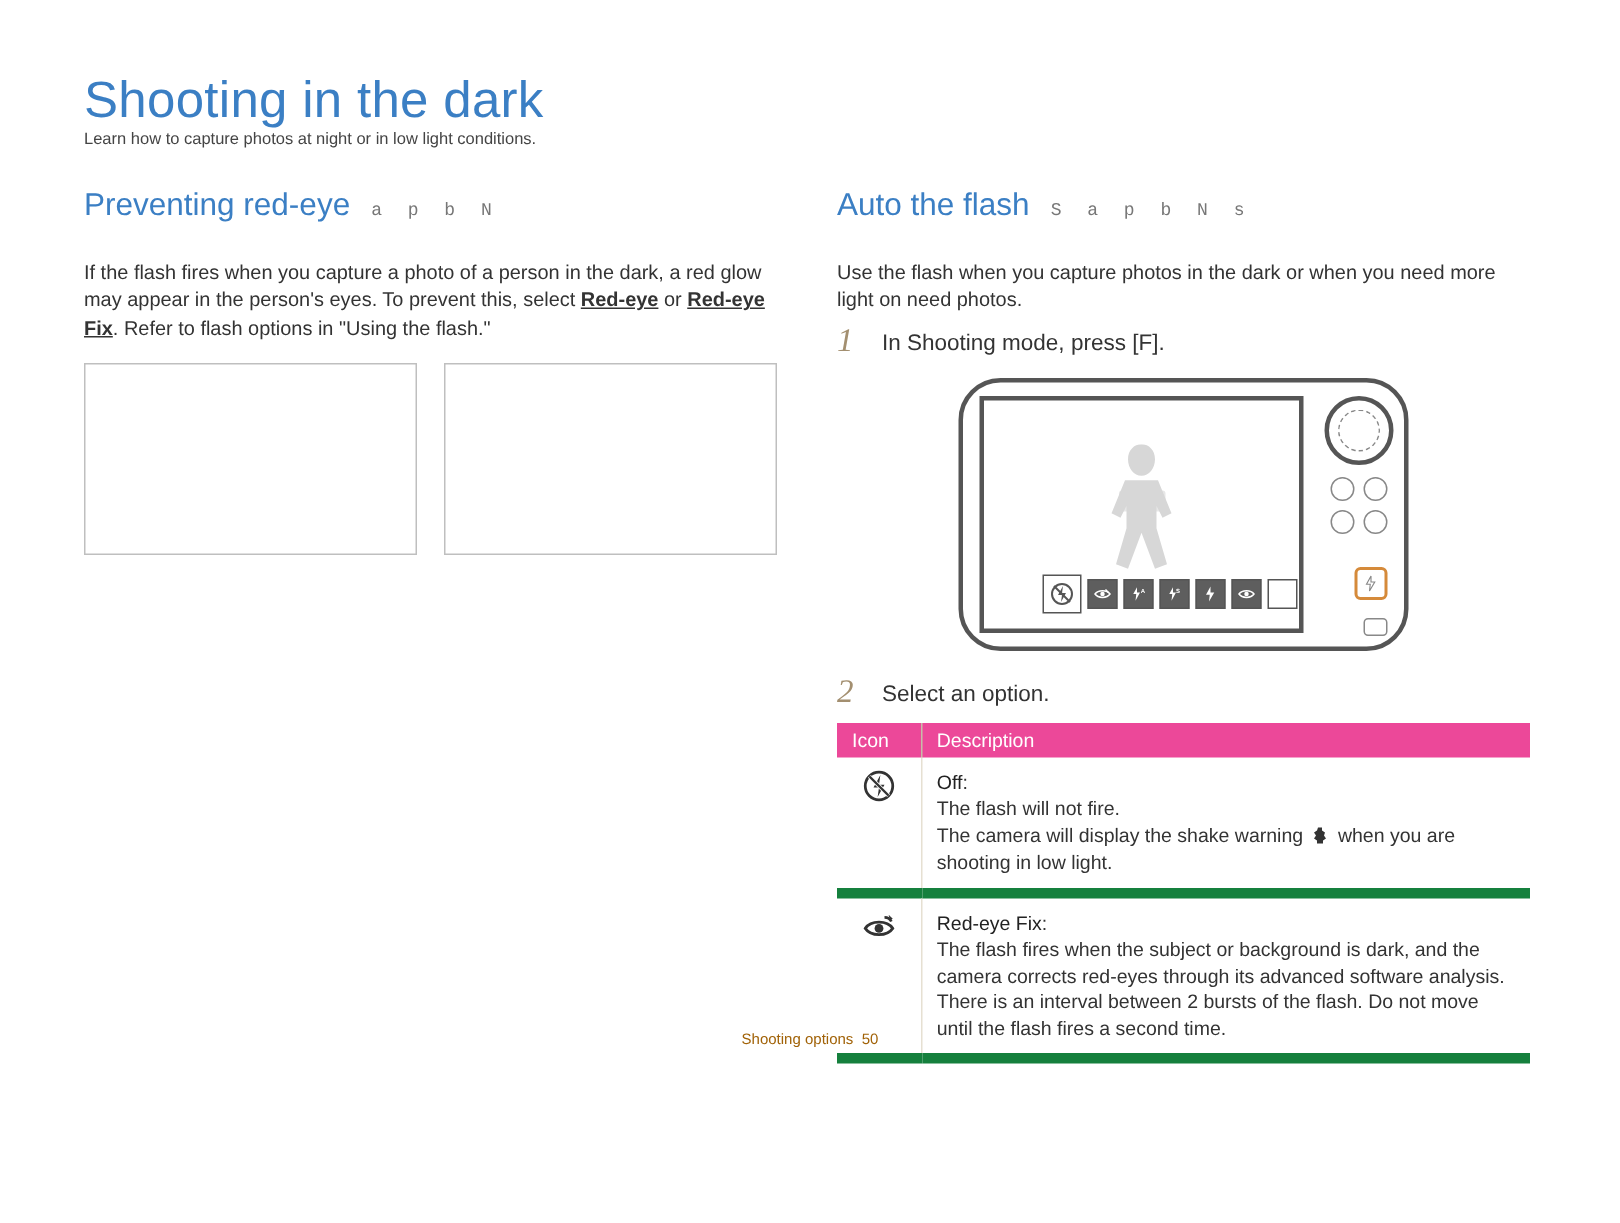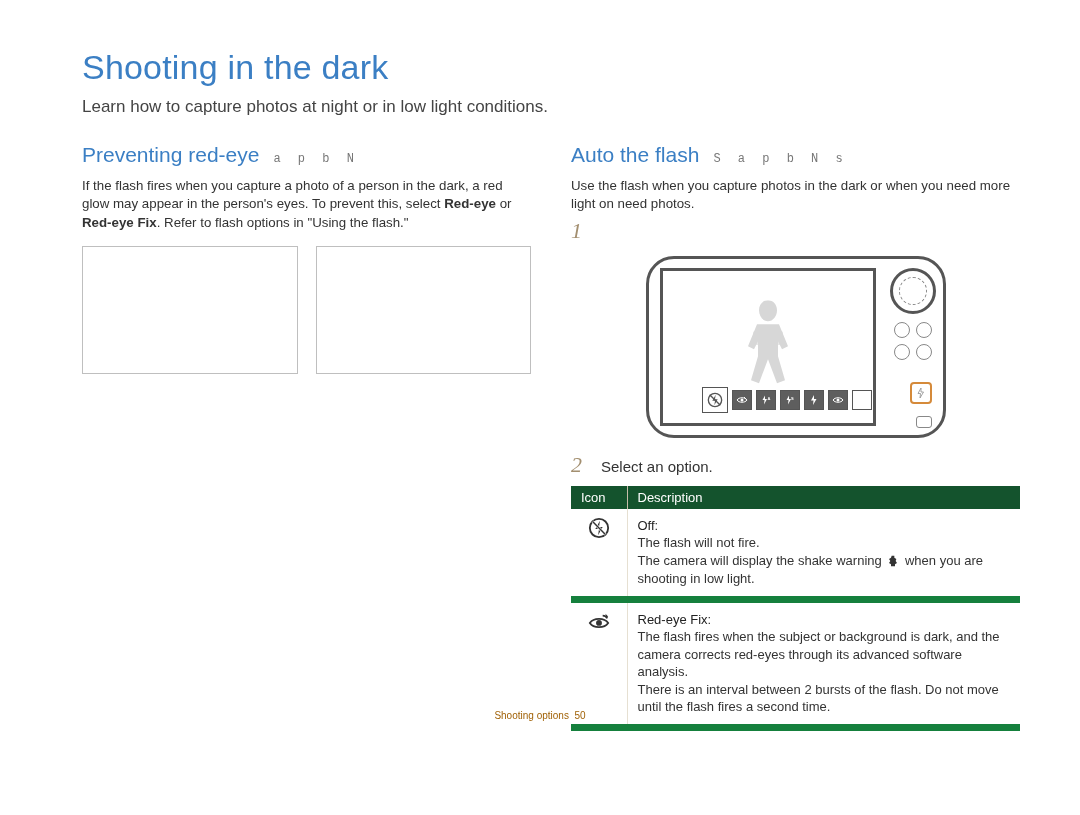--- a/index.html
+++ b/index.html
@@ -1,26 +1,26 @@
 <!DOCTYPE html>
 <html><head>
 <meta charset="utf-8">
 <style>
   * { box-sizing: border-box; margin: 0; padding: 0; }
   html, body { width: 1080px; height: 815px; font-family: Arial, Helvetica, sans-serif; color: #333; background: #fff; }
-  .page { padding: 48px 60px 20px 82px; position: relative; }
+  .page { padding: 48px 60px 20px 56px; position: relative; }
   .page-title { font-size: 34px; font-weight: 300; color: #3b7fc4; letter-spacing: 0.2px; }
-  .page-sub { font-size: 17px; margin-top: 10px; color: #444; font-weight: 300; }
+  .page-sub { font-size: 11px; color: #444; font-weight: 300; }
   .columns { display: flex; gap: 40px; margin-top: 26px; }
   .col { flex: 1; }
-  .sec-head { display: flex; align-items: baseline; gap: 14px; margin-bottom: 10px; }
+  .sec-head { display: flex; align-items: baseline; gap: 14px; margin-bottom: 24px; }
   .sec-title { font-size: 21px; color: #3b7fc4; font-weight: 400; }
   .modes { font-size: 12px; color: #777; letter-spacing: 5px; font-family: Liberation Mono, monospace; }
   .body-text { font-size: 13.3px; line-height: 1.38; color: #333; font-weight: 300; }
-  .body-text b { font-weight: 600; }
+  .body-text b { font-weight: 600; text-decoration: underline; }
   .thumb-row { display: flex; gap: 18px; margin-top: 14px; }
   .thumb { flex: 1; height: 128px; border: 1px solid #bfbfbf; background: #fff; }
   .steps { margin-top: 6px; }
   .step { display: flex; gap: 12px; margin-bottom: 10px; }
   .step-num { font-style: italic; font-size: 22px; color: #a38f70; font-family: Georgia, serif; line-height: 1; width: 18px; }
   .step-text { font-size: 15px; color: #333; font-weight: 300; padding-top: 4px; }
   .camera-wrap { margin: 14px 0 16px 0; display: flex; justify-content: center; }
   .camera { position: relative; width: 300px; height: 182px; }
   .cam-body { position: absolute; inset: 0; border: 3px solid #555; border-radius: 28px; background: #fff; }
   .cam-screen { position: absolute; left: 14px; top: 12px; width: 216px; height: 158px; background: #fff; border: 3px solid #555; }
@@ -33,21 +33,21 @@
   .flash-cell.big { width: 26px; height: 26px; background: #fff; margin-top:-3px; margin-left:-3px; position:relative; z-index:2;}
   .flash-cell.big svg { width:16px; height:16px;}
   .dial { position: absolute; right: 10px; top: 12px; width: 46px; height: 46px; border: 3px solid #555; border-radius: 50%; }
   .dial::after { content:''; position:absolute; inset: 6px; border:1px dashed #888; border-radius:50%; }
   .btns { position: absolute; right: 14px; top: 66px; display: grid; grid-template-columns: repeat(2, 16px); grid-auto-rows: 16px; gap: 6px; }
   .btns div { border: 1.6px solid #888; border-radius: 50%; }
   .side-btn { position: absolute; right: 14px; bottom: 34px; width: 22px; height: 22px; border: 2px solid #d58a3a; border-radius: 4px; display:flex; align-items:center; justify-content:center; }
   .side-btn svg { width:12px; height:12px; }
   .side-btn2 { position: absolute; right: 14px; bottom: 10px; width: 16px; height: 12px; border: 1.6px solid #888; border-radius: 3px; }
   .tbl { width: 100%; border-collapse: collapse; font-size: 13px; }
-  .tbl thead th { background: #14532d; color: #fff; font-weight: 400; text-align: left; padding: 4px 10px; font-size: 13px; }
+  .tbl thead th { background: #ec4899; color: #fff; font-weight: 400; text-align: left; padding: 4px 10px; font-size: 13px; }
   .tbl thead th:first-child { width: 56px; border-right: 1px solid #c7bda9; }
   .tbl tbody td { padding: 8px 10px; vertical-align: top; border-bottom: 7px solid #15803d; font-weight:300; line-height:1.35; }
   .tbl tbody td:first-child { text-align: center; border-right: 1px solid #e6e0d2; }
   .desc-title { font-weight: 400; color: #222; }
   .icon-cell svg { width: 22px; height: 22px; }
   .shake-inline { display:inline-block; vertical-align: middle; }
   .shake-inline svg { width:16px; height:16px; vertical-align:-3px;}
   .footer { position: absolute; bottom: 30px; left: 0; right: 0; text-align: center; font-size: 10px; color: #a16207; }
 </style>
 </head>
@@ -76,20 +76,23 @@
     <div class="col">
       <div class="sec-head">
         <div class="sec-title">Auto the ﬂash</div>
         <div class="modes">S a  p b  N s</div>
       </div>
       <p class="body-text">Use the flash when you capture photos in the dark or when you need more light on need photos.</p>
 
       <div class="steps">
         <div class="step">
           <div class="step-num">1</div>
+          <div class="step-text">
+            <span>In Shooting mode, press [</span><span>F</span><span>].</span>
+          </div>
         </div>
       </div>
 
       <div class="camera-wrap">
         <div class="camera">
           <div class="cam-body"></div>
           <div class="cam-screen">
             <div class="tooltip">Auto</div>
             <div class="silhouette">
               <svg viewBox="0 0 56 90">

